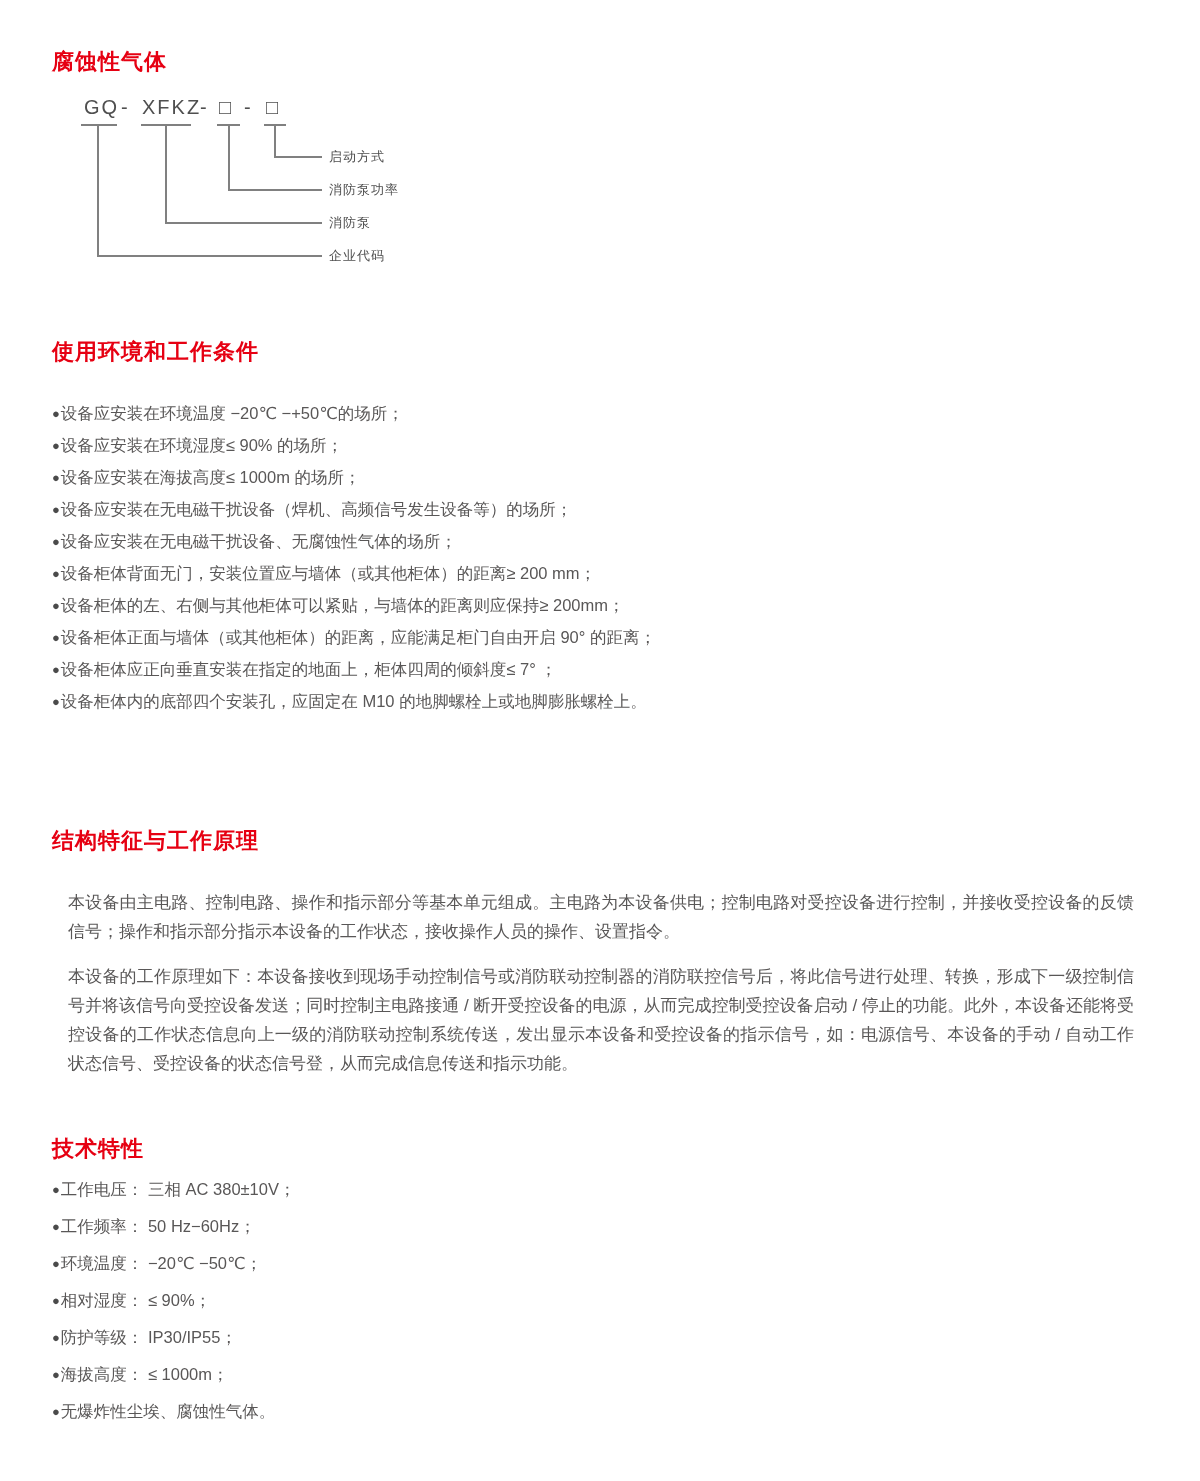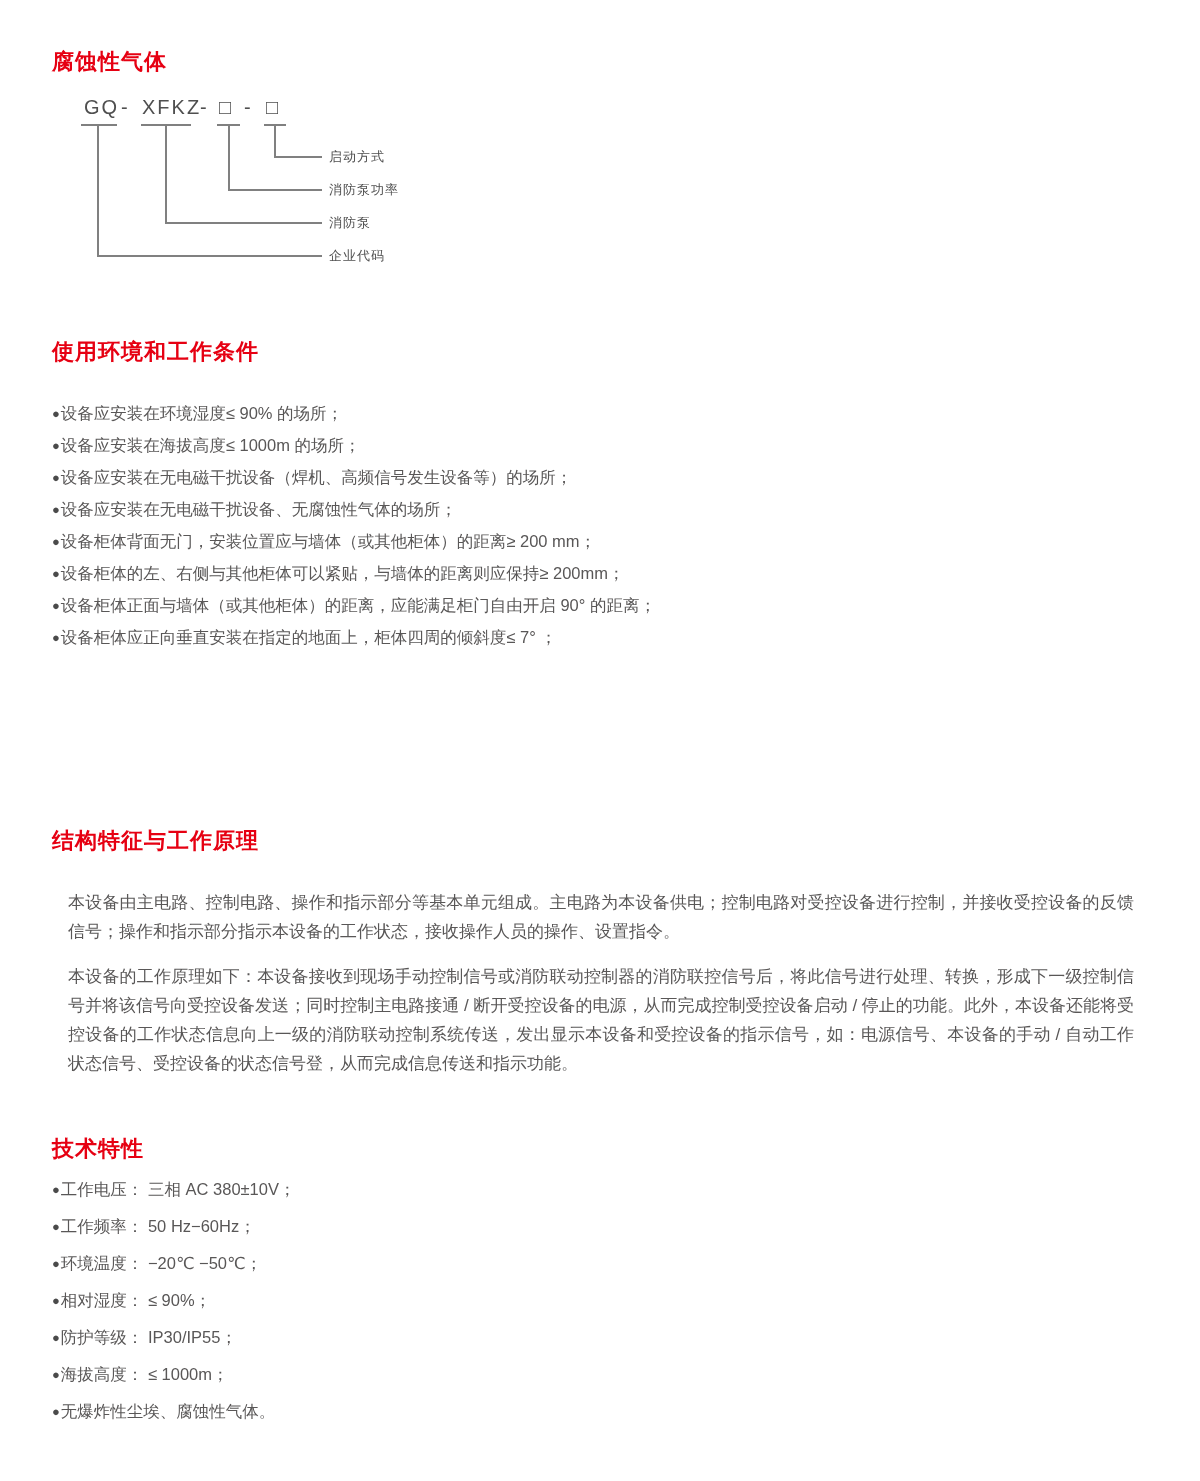--- a/index.html
+++ b/index.html
@@ -95,28 +95,30 @@
   <i class="ln h h4"></i>
 
   <span class="lbl lbl1">启动方式</span>
   <span class="lbl lbl2">消防泵功率</span>
   <span class="lbl lbl3">消防泵</span>
   <span class="lbl lbl4">企业代码</span>
 </div>
 
 <h2 class="sec-title" id="env-title">使用环境和工作条件</h2>
 <div class="bullet-list" id="env-list">
+    <div class="bullet-item"><span class="dot">●</span><span>设备应安装在环境温度 −20℃ −+50℃的场所；</span></div>
     <div class="bullet-item"><span class="dot">●</span><span>设备应安装在环境湿度≤ 90% 的场所；</span></div>
     <div class="bullet-item"><span class="dot">●</span><span>设备应安装在海拔高度≤ 1000m 的场所；</span></div>
     <div class="bullet-item"><span class="dot">●</span><span>设备应安装在无电磁干扰设备（焊机、高频信号发生设备等）的场所；</span></div>
     <div class="bullet-item"><span class="dot">●</span><span>设备应安装在无电磁干扰设备、无腐蚀性气体的场所；</span></div>
     <div class="bullet-item"><span class="dot">●</span><span>设备柜体背面无门，安装位置应与墙体（或其他柜体）的距离≥ 200 mm；</span></div>
     <div class="bullet-item"><span class="dot">●</span><span>设备柜体的左、右侧与其他柜体可以紧贴，与墙体的距离则应保持≥ 200mm；</span></div>
     <div class="bullet-item"><span class="dot">●</span><span>设备柜体正面与墙体（或其他柜体）的距离，应能满足柜门自由开启 90° 的距离；</span></div>
     <div class="bullet-item"><span class="dot">●</span><span>设备柜体应正向垂直安装在指定的地面上，柜体四周的倾斜度≤ 7° ；</span></div>
+    <div class="bullet-item"><span class="dot">●</span><span>设备柜体内的底部四个安装孔，应固定在 M10 的地脚螺栓上或地脚膨胀螺栓上。</span></div>
   </div>
 
 <h2 class="sec-title" id="structure-title">结构特征与工作原理</h2>
 <div class="paragraphs">
   <p>本设备由主电路、控制电路、操作和指示部分等基本单元组成。主电路为本设备供电；控制电路对受控设备进行控制，并接收受控设备的反馈信号；操作和指示部分指示本设备的工作状态，接收操作人员的操作、设置指令。</p>
   <p>本设备的工作原理如下：本设备接收到现场手动控制信号或消防联动控制器的消防联控信号后，将此信号进行处理、转换，形成下一级控制信号并将该信号向受控设备发送；同时控制主电路接通 / 断开受控设备的电源，从而完成控制受控设备启动 / 停止的功能。此外，本设备还能将受控设备的工作状态信息向上一级的消防联动控制系统传送，发出显示本设备和受控设备的指示信号，如：电源信号、本设备的手动 / 自动工作状态信号、受控设备的状态信号登，从而完成信息传送和指示功能。</p>
 </div>
 
 <h2 class="sec-title" id="tech-title">技术特性</h2>
 <div class="bullet-list" id="tech-list">

